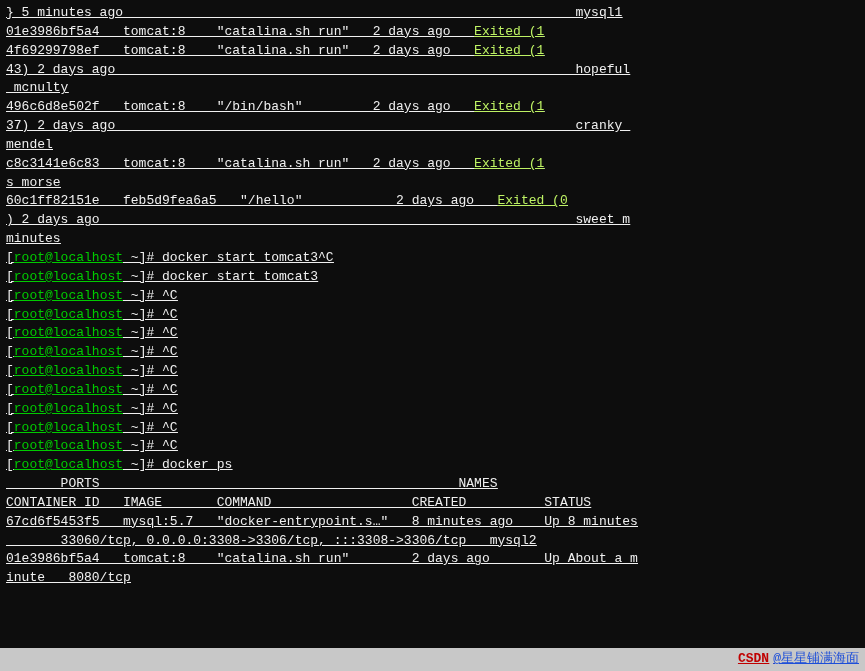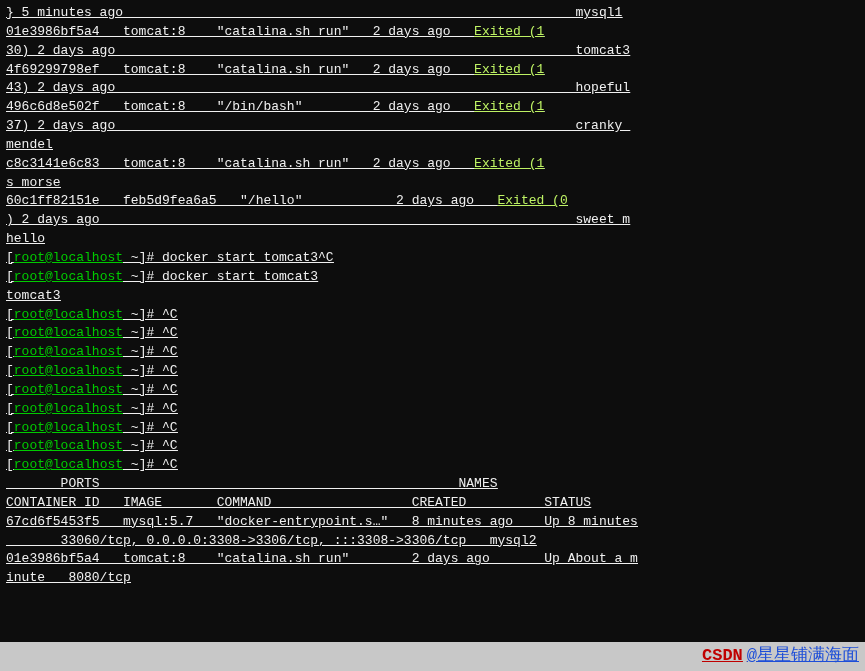--- a/index.html
+++ b/index.html
@@ -42,21 +42,21 @@
     .prompt {
       color: #f0f0f0;
     }
     .bottom-bar {
       position: absolute;
       bottom: 0;
       left: 0;
       width: 100%;
       background: #c8c8c8;
       color: #c00000;
-      font-size: 17px;
+      font-size: 13px;
       padding: 2px 6px;
       display: flex;
       align-items: center;
       justify-content: flex-end;
     }
     .bottom-bar .csdn-logo {
       color: #c00000;
       font-weight: bold;
       margin-right: 4px;
     }
@@ -65,44 +65,44 @@
     }
   </style>
 </head>
 <body>
 
 <div class="terminal">
 
   <span class="line white">} 5 minutes ago                                                          mysql1</span>
 
   <span class="line"><span class="white">01e3986bf5a4   tomcat:8    "catalina.sh run"   2 days ago   </span><span class="yellow">Exited (1</span></span>
-  <span class="line white">30) 2 days ago                                                           tomcat3</span>
   <span class="line"><span class="white">4f69299798ef   tomcat:8    "catalina.sh run"   2 days ago   </span><span class="yellow">Exited (1</span></span>
   <span class="line white">43) 2 days ago                                                           hopeful</span>
+  <span class="line white">_mcnulty</span>
   <span class="line"><span class="white">496c6d8e502f   tomcat:8    "/bin/bash"         2 days ago   </span><span class="yellow">Exited (1</span></span>
   <span class="line white">37) 2 days ago                                                           cranky_</span>
   <span class="line white">mendel</span>
   <span class="line"><span class="white">c8c3141e6c83   tomcat:8    "catalina.sh run"   2 days ago   </span><span class="yellow">Exited (1</span></span>
   <span class="line white">s_morse</span>
   <span class="line"><span class="white">60c1ff82151e   feb5d9fea6a5   "/hello"            2 days ago   </span><span class="yellow">Exited (0</span></span>
   <span class="line white">) 2 days ago                                                             sweet_m</span>
-  <span class="line white">hello</span>
+  <span class="line white">minutes</span>
 
   <span class="line prompt">[<span class="green">root@localhost</span> ~]# docker start tomcat3^C</span>
   <span class="line prompt">[<span class="green">root@localhost</span> ~]# docker start tomcat3</span>
-  <span class="line white">tomcat3</span>
   <span class="line prompt">[<span class="green">root@localhost</span> ~]# ^C</span>
   <span class="line prompt">[<span class="green">root@localhost</span> ~]# ^C</span>
   <span class="line prompt">[<span class="green">root@localhost</span> ~]# ^C</span>
   <span class="line prompt">[<span class="green">root@localhost</span> ~]# ^C</span>
   <span class="line prompt">[<span class="green">root@localhost</span> ~]# ^C</span>
   <span class="line prompt">[<span class="green">root@localhost</span> ~]# ^C</span>
   <span class="line prompt">[<span class="green">root@localhost</span> ~]# ^C</span>
   <span class="line prompt">[<span class="green">root@localhost</span> ~]# ^C</span>
   <span class="line prompt">[<span class="green">root@localhost</span> ~]# ^C</span>
+  <span class="line prompt">[<span class="green">root@localhost</span> ~]# docker ps</span>
 
   <span class="line white">       PORTS                                              NAMES</span>
   <span class="line white">CONTAINER ID   IMAGE       COMMAND                  CREATED          STATUS</span>
 
   <span class="line white">67cd6f5453f5   mysql:5.7   "docker-entrypoint.s…"   8 minutes ago    Up 8 minutes</span>
   <span class="line white">       33060/tcp, 0.0.0.0:3308-&gt;3306/tcp, :::3308-&gt;3306/tcp   mysql2</span>
   <span class="line white">01e3986bf5a4   tomcat:8    "catalina.sh run"        2 days ago       Up About a m</span>
   <span class="line white">inute   8080/tcp</span>
 
   <div class="bottom-bar">

